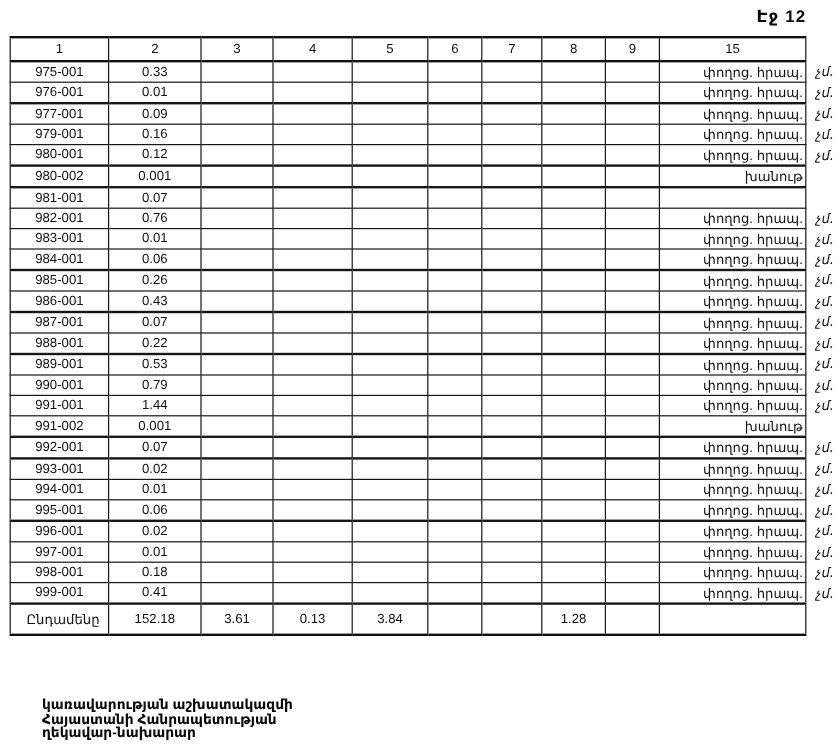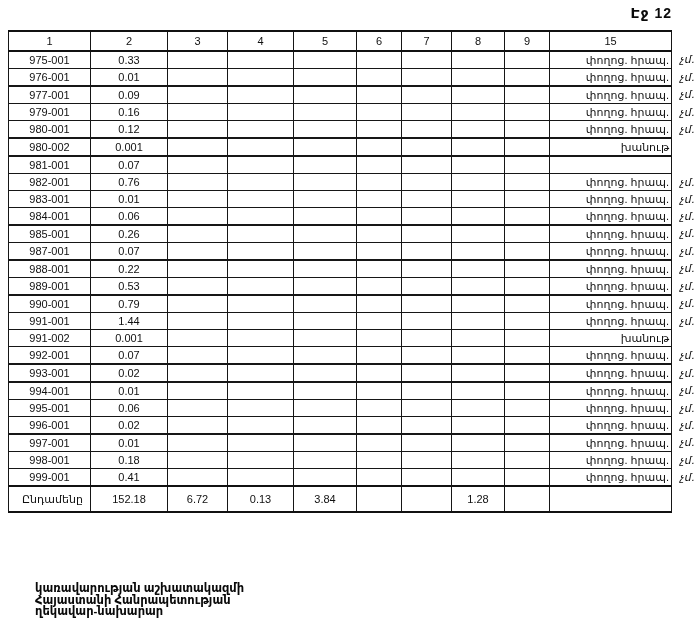--- a/index.html
+++ b/index.html
@@ -235,20 +235,33 @@
         <td class="col4"></td>
         <td class="col5"></td>
         <td class="col6"></td>
         <td class="col7"></td>
         <td class="col8"></td>
         <td class="col9"></td>
         <td class="col10">փողոց. հրապ.</td>
         <td class="margin-note">չմ.</td>
       </tr>
       <tr>
+        <td class="col1">986-001</td>
+        <td class="col2">0.43</td>
+        <td class="col3"></td>
+        <td class="col4"></td>
+        <td class="col5"></td>
+        <td class="col6"></td>
+        <td class="col7"></td>
+        <td class="col8"></td>
+        <td class="col9"></td>
+        <td class="col10">փողոց. հրապ.</td>
+        <td class="margin-note">չմ.</td>
+      </tr>
+      <tr>
         <td class="col1">987-001</td>
         <td class="col2">0.07</td>
         <td class="col3"></td>
         <td class="col4"></td>
         <td class="col5"></td>
         <td class="col6"></td>
         <td class="col7"></td>
         <td class="col8"></td>
         <td class="col9"></td>
         <td class="col10">փողոց. հրապ.</td>
@@ -419,21 +432,21 @@
         <td class="col6"></td>
         <td class="col7"></td>
         <td class="col8"></td>
         <td class="col9"></td>
         <td class="col10">փողոց. հրապ.</td>
         <td class="margin-note">չմ.</td>
       </tr>
       <tr class="totals">
         <td class="col1">Ընդամենը</td>
         <td class="col2">152.18</td>
-        <td class="col3">6.72</td>
+        <td class="col3">3.61</td>
         <td class="col4">0.13</td>
         <td class="col5">3.84</td>
         <td class="col6"></td>
         <td class="col7"></td>
         <td class="col8">1.28</td>
         <td class="col9"></td>
         <td class="col10"></td>
         <td class="margin-note"></td>
       </tr>
     </tbody>

